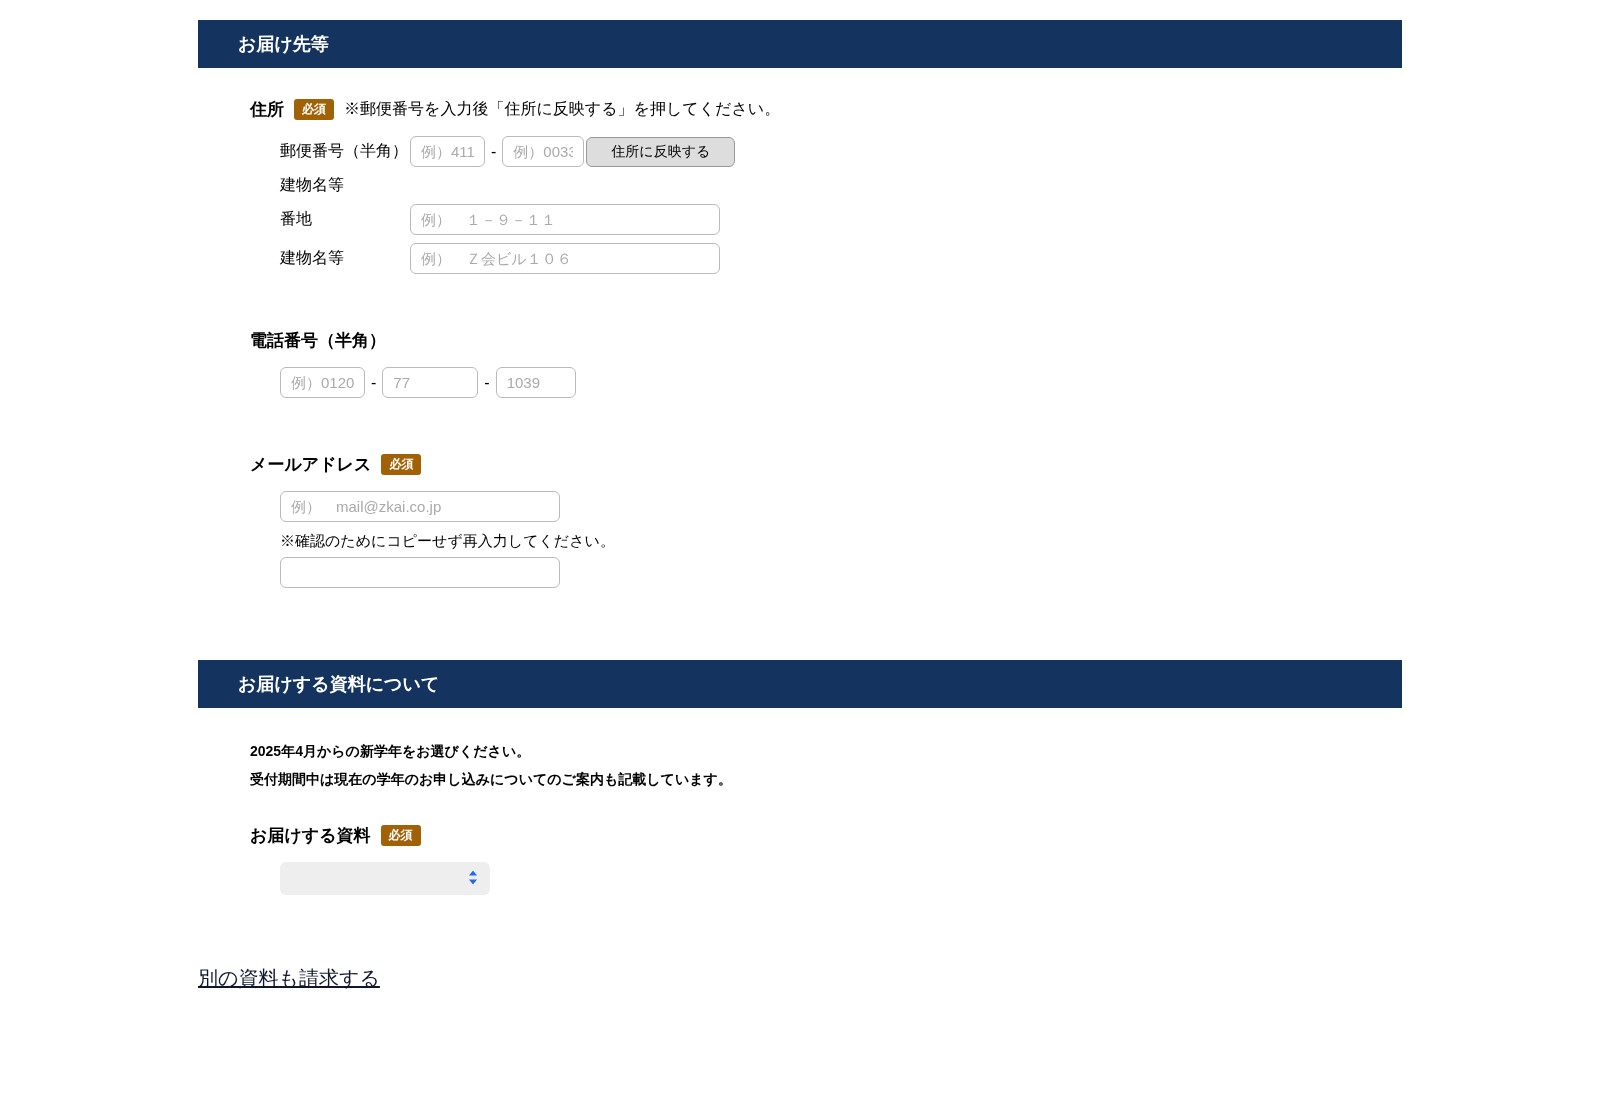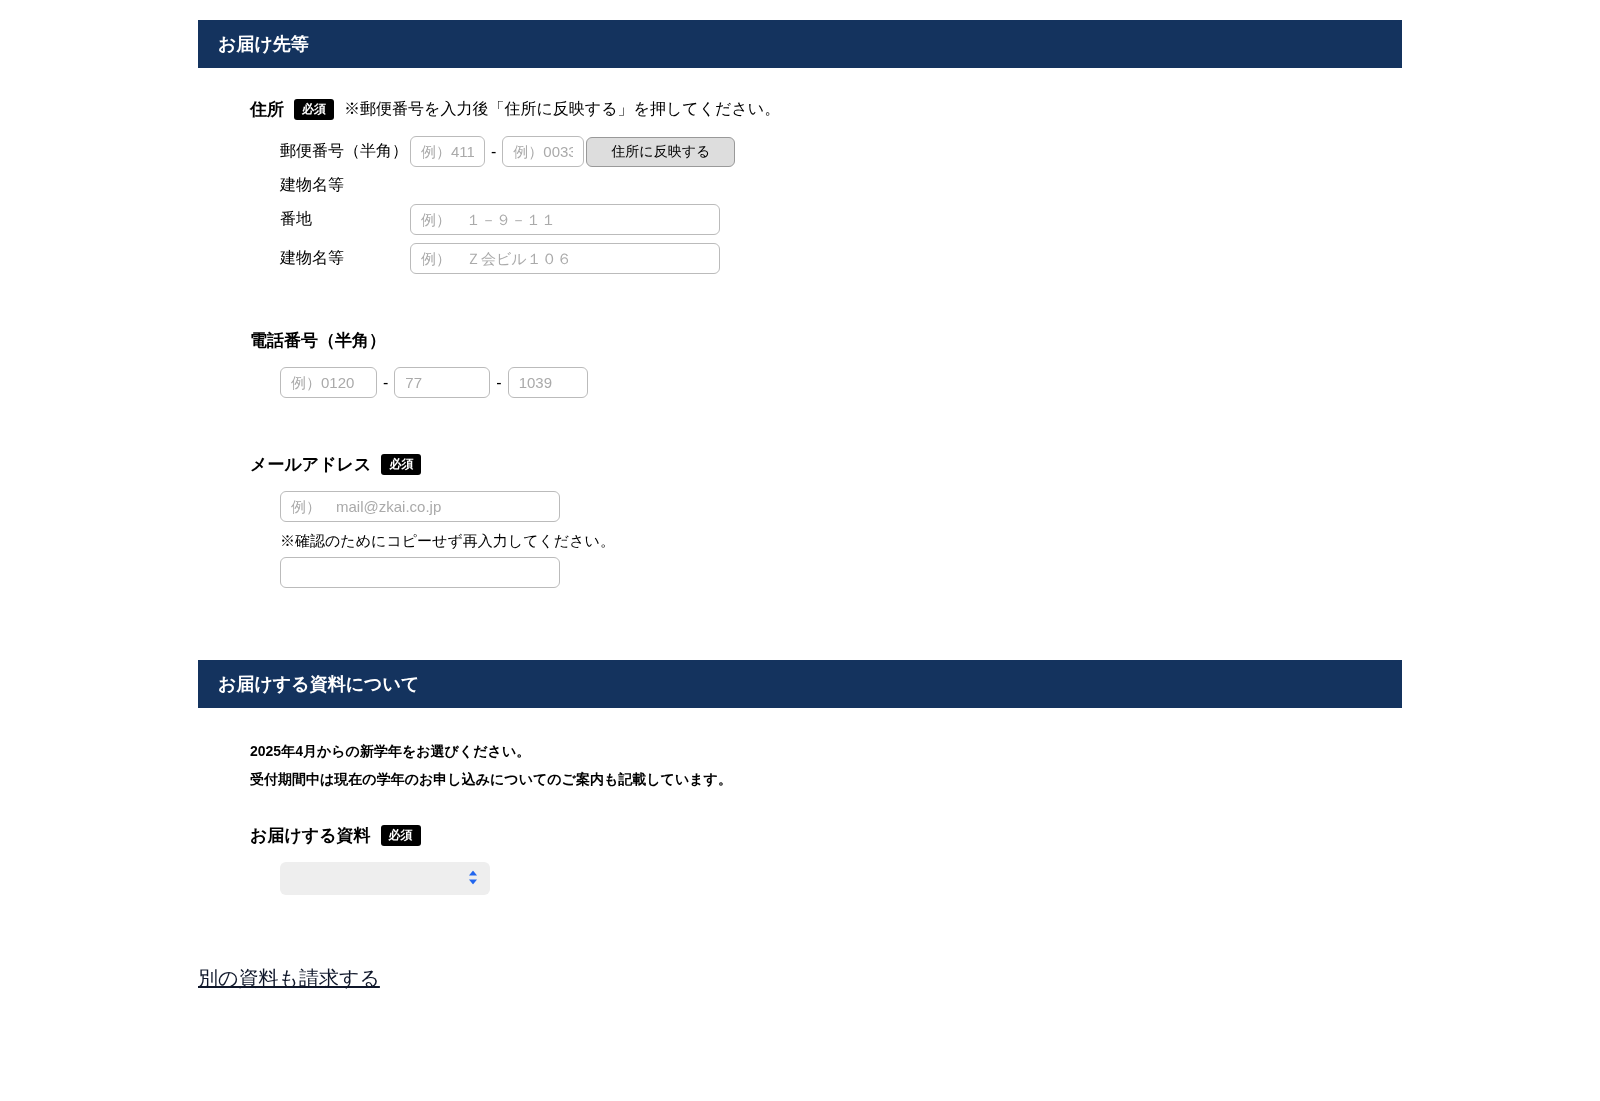--- a/index.html
+++ b/index.html
@@ -9,33 +9,33 @@
       color: #000;
       background: #fff;
       padding: 20px 0;
     }
     .container { width: 1280px; margin: 0 auto; }
     .section-header {
       background: #14335e;
       color: #fff;
       font-weight: bold;
       font-size: 18px;
-      padding: 12px 20px;
+      padding: 12px 40px;
       margin: 0 38px;
     }
     .content { padding: 30px 90px 50px 90px; }
     .field-row { margin-bottom: 12px; display: flex; align-items: center; flex-wrap: wrap; }
     .field-label-main {
       font-weight: bold;
       font-size: 17px;
       margin-right: 10px;
     }
     .badge-required {
       display: inline-block;
-      background: #000000;
+      background: #a16207;
       color: #fff;
       font-size: 12px;
       font-weight: bold;
       padding: 2px 8px;
       border-radius: 3px;
       margin-right: 10px;
       vertical-align: middle;
     }
     .note-text { font-size: 16px; }
     .subfield-row {
@@ -66,21 +66,21 @@
       border-radius: 6px;
       padding: 5px 24px;
       font-size: 14px;
       cursor: pointer;
       margin-left: 2px;
     }
     .input-wide { width: 310px; }
     .section-group { margin-top: 55px; }
     .section-group-first { margin-top: 0; }
     .heading-row { margin-bottom: 15px; }
-    .input-tel1 { width: 97px; }
+    .input-tel1 { width: 85px; }
     .input-tel2 { width: 96px; }
     .input-tel3 { width: 80px; }
     .input-email { width: 280px; }
     .confirm-note { font-size: 15px; margin: 10px 0 6px 0; }
     .materials-intro p { font-weight: bold; font-size: 14px; margin-bottom: 10px; }
     .materials-heading { margin-top: 35px; margin-bottom: 15px; }
     .select-wrapper {
       position: relative;
       display: inline-block;
       margin-left: 30px;

